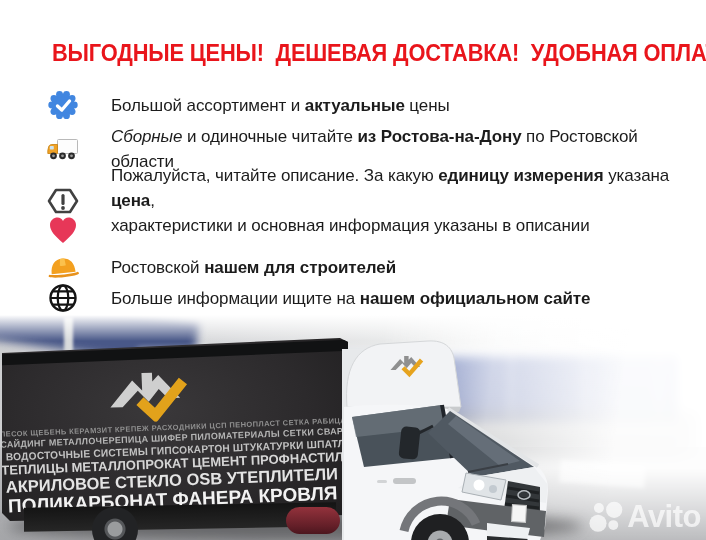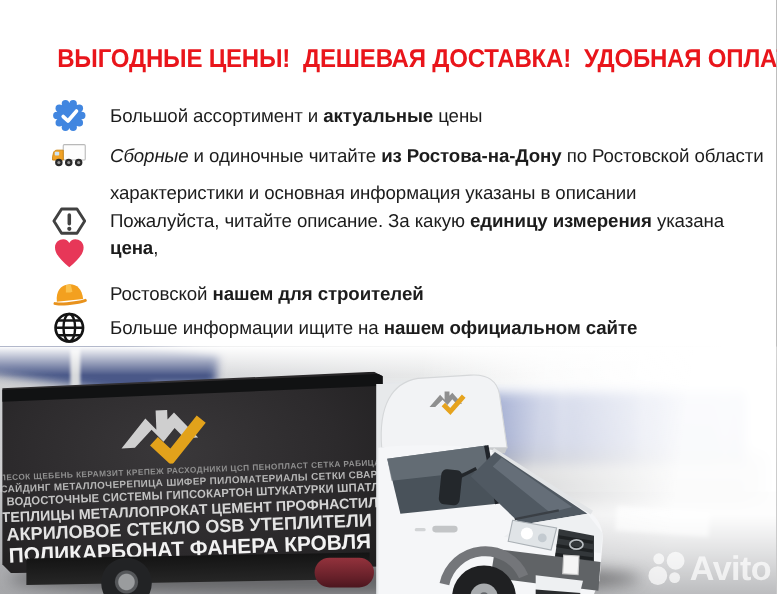--- a/index.html
+++ b/index.html
@@ -3,21 +3,21 @@
 <meta charset="utf-8">
 <style>
   html,body{margin:0;padding:0;background:#888;}
   .page{position:relative;width:706px;height:540px;background:#ffffff;overflow:hidden;
         font-family:"Liberation Sans","DejaVu Sans",sans-serif;}
   
   .headline{position:absolute;left:52px;top:40px;font-size:23.5px;font-weight:bold;
             color:#e9151b;white-space:nowrap;letter-spacing:-0.2px;
             transform:scaleX(0.93);transform-origin:left center;}
   .bullets{position:absolute;left:0;top:0;width:706px;}
-  .bullet{position:absolute;left:46px;display:flex;gap:20px;align-items:center;width:650px;}
+  .bullet{position:absolute;left:46px;display:flex;gap:31px;align-items:center;width:650px;}
   .bullet:nth-child(1){top:88px;}
   .bullet:nth-child(2){top:124px;}
   .bullet:nth-child(3){top:163px;}
   .bullet:nth-child(4){top:213px;}
   .bullet:nth-child(5){top:250px;}
   .bullet:nth-child(6){top:281px;}
   .bicon{width:34px;height:34px;flex:0 0 34px;display:flex;align-items:center;justify-content:center;}
   .btext{font-size:17px;line-height:25px;color:#1c1c1c;letter-spacing:-0.1px;}
   .btext .b{font-weight:bold;}
   .btext .i{font-style:italic;text-align:center;}
@@ -130,22 +130,22 @@
       </div>
       <div class="bullet">
         <span class="bicon">
           <svg width="32" height="32" viewBox="0 0 32 32">
             <path d="M9,5 H23 L30,16 L23,27 H9 L2,16 Z" fill="none" stroke="#414141" stroke-width="2.6" stroke-linejoin="round"></path>
             <path d="M16,10.5 L16,18.5" stroke="#414141" stroke-width="3.2" stroke-linecap="round"></path>
             <circle cx="16" cy="23" r="1.9" fill="#414141"></circle>
           </svg>
         </span>
         <div class="btext">
+          <div><span>Пожалуйста, читайте описание. За какую </span><span class="b">единицу измерения</span><span> указана </span><span class="b">цена</span><span>,</span></div>
           <div><span>характеристики и основная информация указаны в описании</span></div>
-          <div><span>Пожалуйста, читайте описание. За какую </span><span class="b">единицу измерения</span><span> указана </span><span class="b">цена</span><span>,</span></div>
         </div>
       </div>
       <div class="bullet">
         <span class="bicon">
           <svg width="32" height="30" viewBox="0 0 32 30">
             <path d="M16,28 C8,21 3,16 3,10 C3,5 7,2.5 10.5,2.5 C13,2.5 15,4 16,6 C17,4 19,2.5 21.5,2.5 C25,2.5 29,5 29,10 C29,16 24,21 16,28 Z" fill="#e73758"></path>
           </svg>
         </span>
       </div>
       <div class="bullet">

